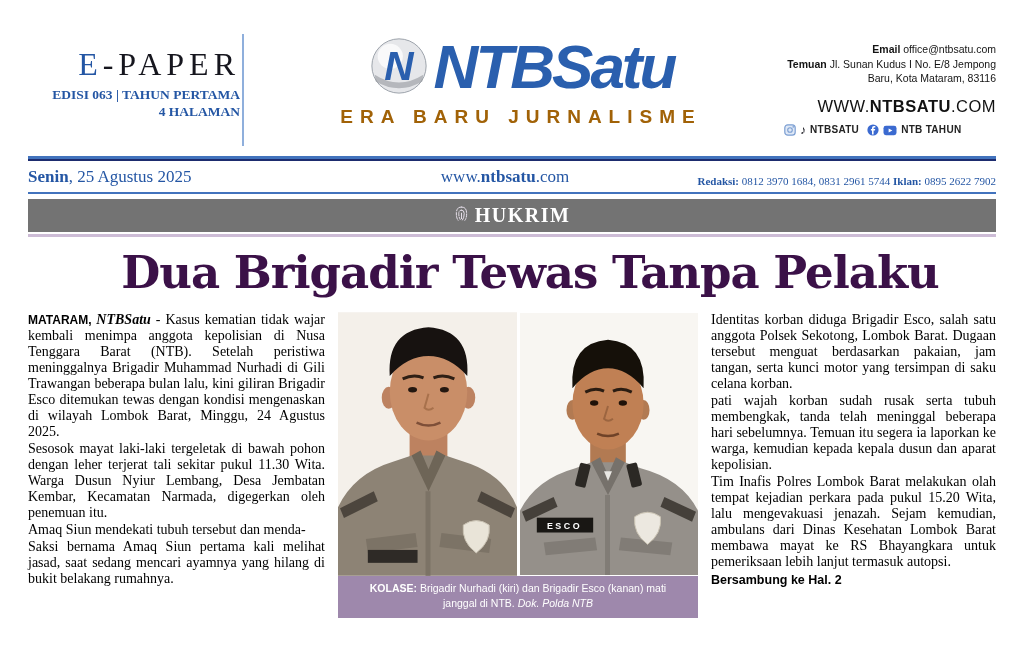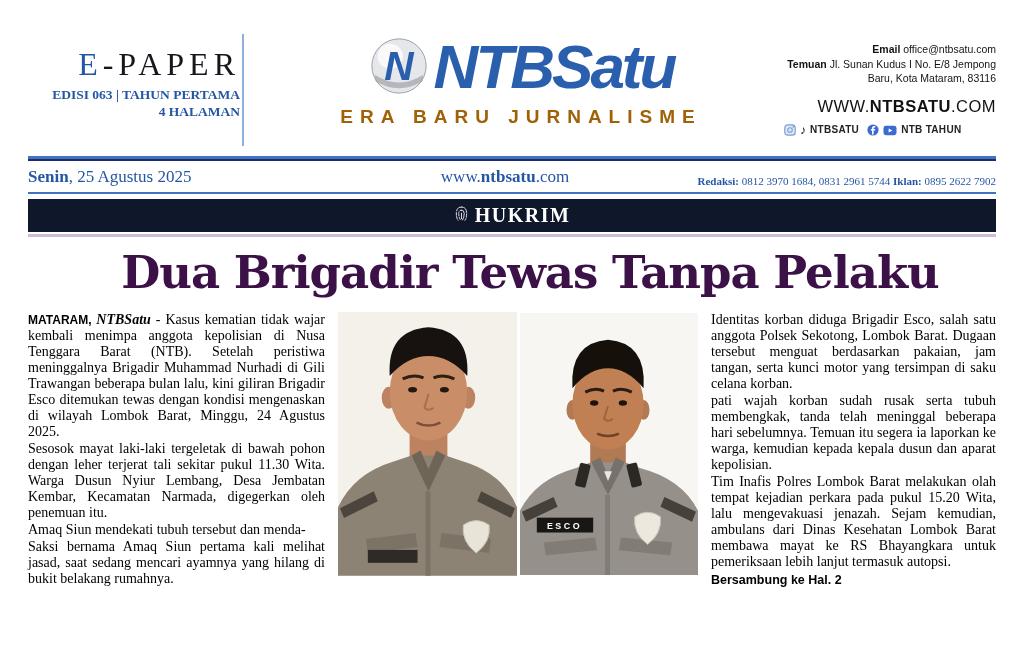--- a/index.html
+++ b/index.html
@@ -66,21 +66,21 @@
   .dateline-date { flex: 1; font-size: 17px; }
   .dateline-date b { font-weight: bold; }
   .dateline-site { flex: none; font-size: 17px; }
   .dateline-site b { font-weight: bold; }
   .dateline-contacts { flex: 1; text-align: right; font-size: 11px; margin-left: 14px; }
   .dateline-contacts b { font-weight: bold; }
   .rule-thin { margin: 0 28px; height: 2px; background: #4273bd; }
   
   .section-bar {
     margin: 5px 28px 0 28px; height: 33px;
-    background: #0f172a;
+    background: #737373;
     display: flex; align-items: center; justify-content: center; gap: 6px;
   }
   .section-label {
     font-family: "Liberation Serif", serif;
     font-weight: bold; color: #ffffff;
     font-size: 20px; letter-spacing: 1.5px;
   }
   .section-underline { margin: 2px 28px 0 28px; height: 3px; background: #cdbcd6; }
   
   .headline {
@@ -258,20 +258,21 @@
           <path d="M53,76 Q50,30 89,27 Q128,30 125,76 Q108,56 89,56 Q70,56 53,76 Z" fill="#151009"></path>
           <path d="M66,80 q10,-5 19,-1" stroke="#2a1c12" stroke-width="3" fill="none"></path>
           <path d="M94,79 q9,-4 19,1" stroke="#2a1c12" stroke-width="3" fill="none"></path>
           <ellipse cx="75" cy="91" rx="4.2" ry="2.7" fill="#1f1209"></ellipse>
           <ellipse cx="104" cy="91" rx="4.2" ry="2.7" fill="#1f1209"></ellipse>
           <path d="M89,94 q-3,10 -4,13 q4,4 9,0" stroke="#9c6540" stroke-width="2" fill="none"></path>
           <path d="M78,122 q11,5 22,0" stroke="#6f4228" stroke-width="2.5" fill="none"></path>
         </svg>
       </div>
 
+      <div class="photo-caption"><b>KOLASE:</b><span> Brigadir Nurhadi (kiri) dan Brigadir Esco (kanan) mati janggal di NTB. </span><i>Dok. Polda NTB</i></div>
     </div>
 
     <div class="col col-right">
       <p>Identitas korban diduga Brigadir Esco, salah satu anggota Polsek Sekotong, Lombok Barat. Dugaan tersebut menguat berdasarkan pakaian, jam tangan, serta kunci motor yang tersimpan di saku celana korban.</p>
       <p>pati wajah korban sudah rusak serta tubuh membengkak, tanda telah meninggal beberapa hari sebelumnya. Temuan itu segera ia laporkan ke warga, kemudian kepada kepala dusun dan aparat kepolisian.</p>
       <p>Tim Inafis Polres Lombok Barat melakukan olah tempat kejadian perkara pada pukul 15.20 Wita, lalu mengevakuasi jenazah. Sejam kemudian, ambulans dari Dinas Kesehatan Lombok Barat membawa mayat ke RS Bhayangkara untuk pemeriksaan lebih lanjut termasuk autopsi.</p>
       <p class="continuation">Bersambung ke Hal. 2</p>
     </div>
 
   </div>

